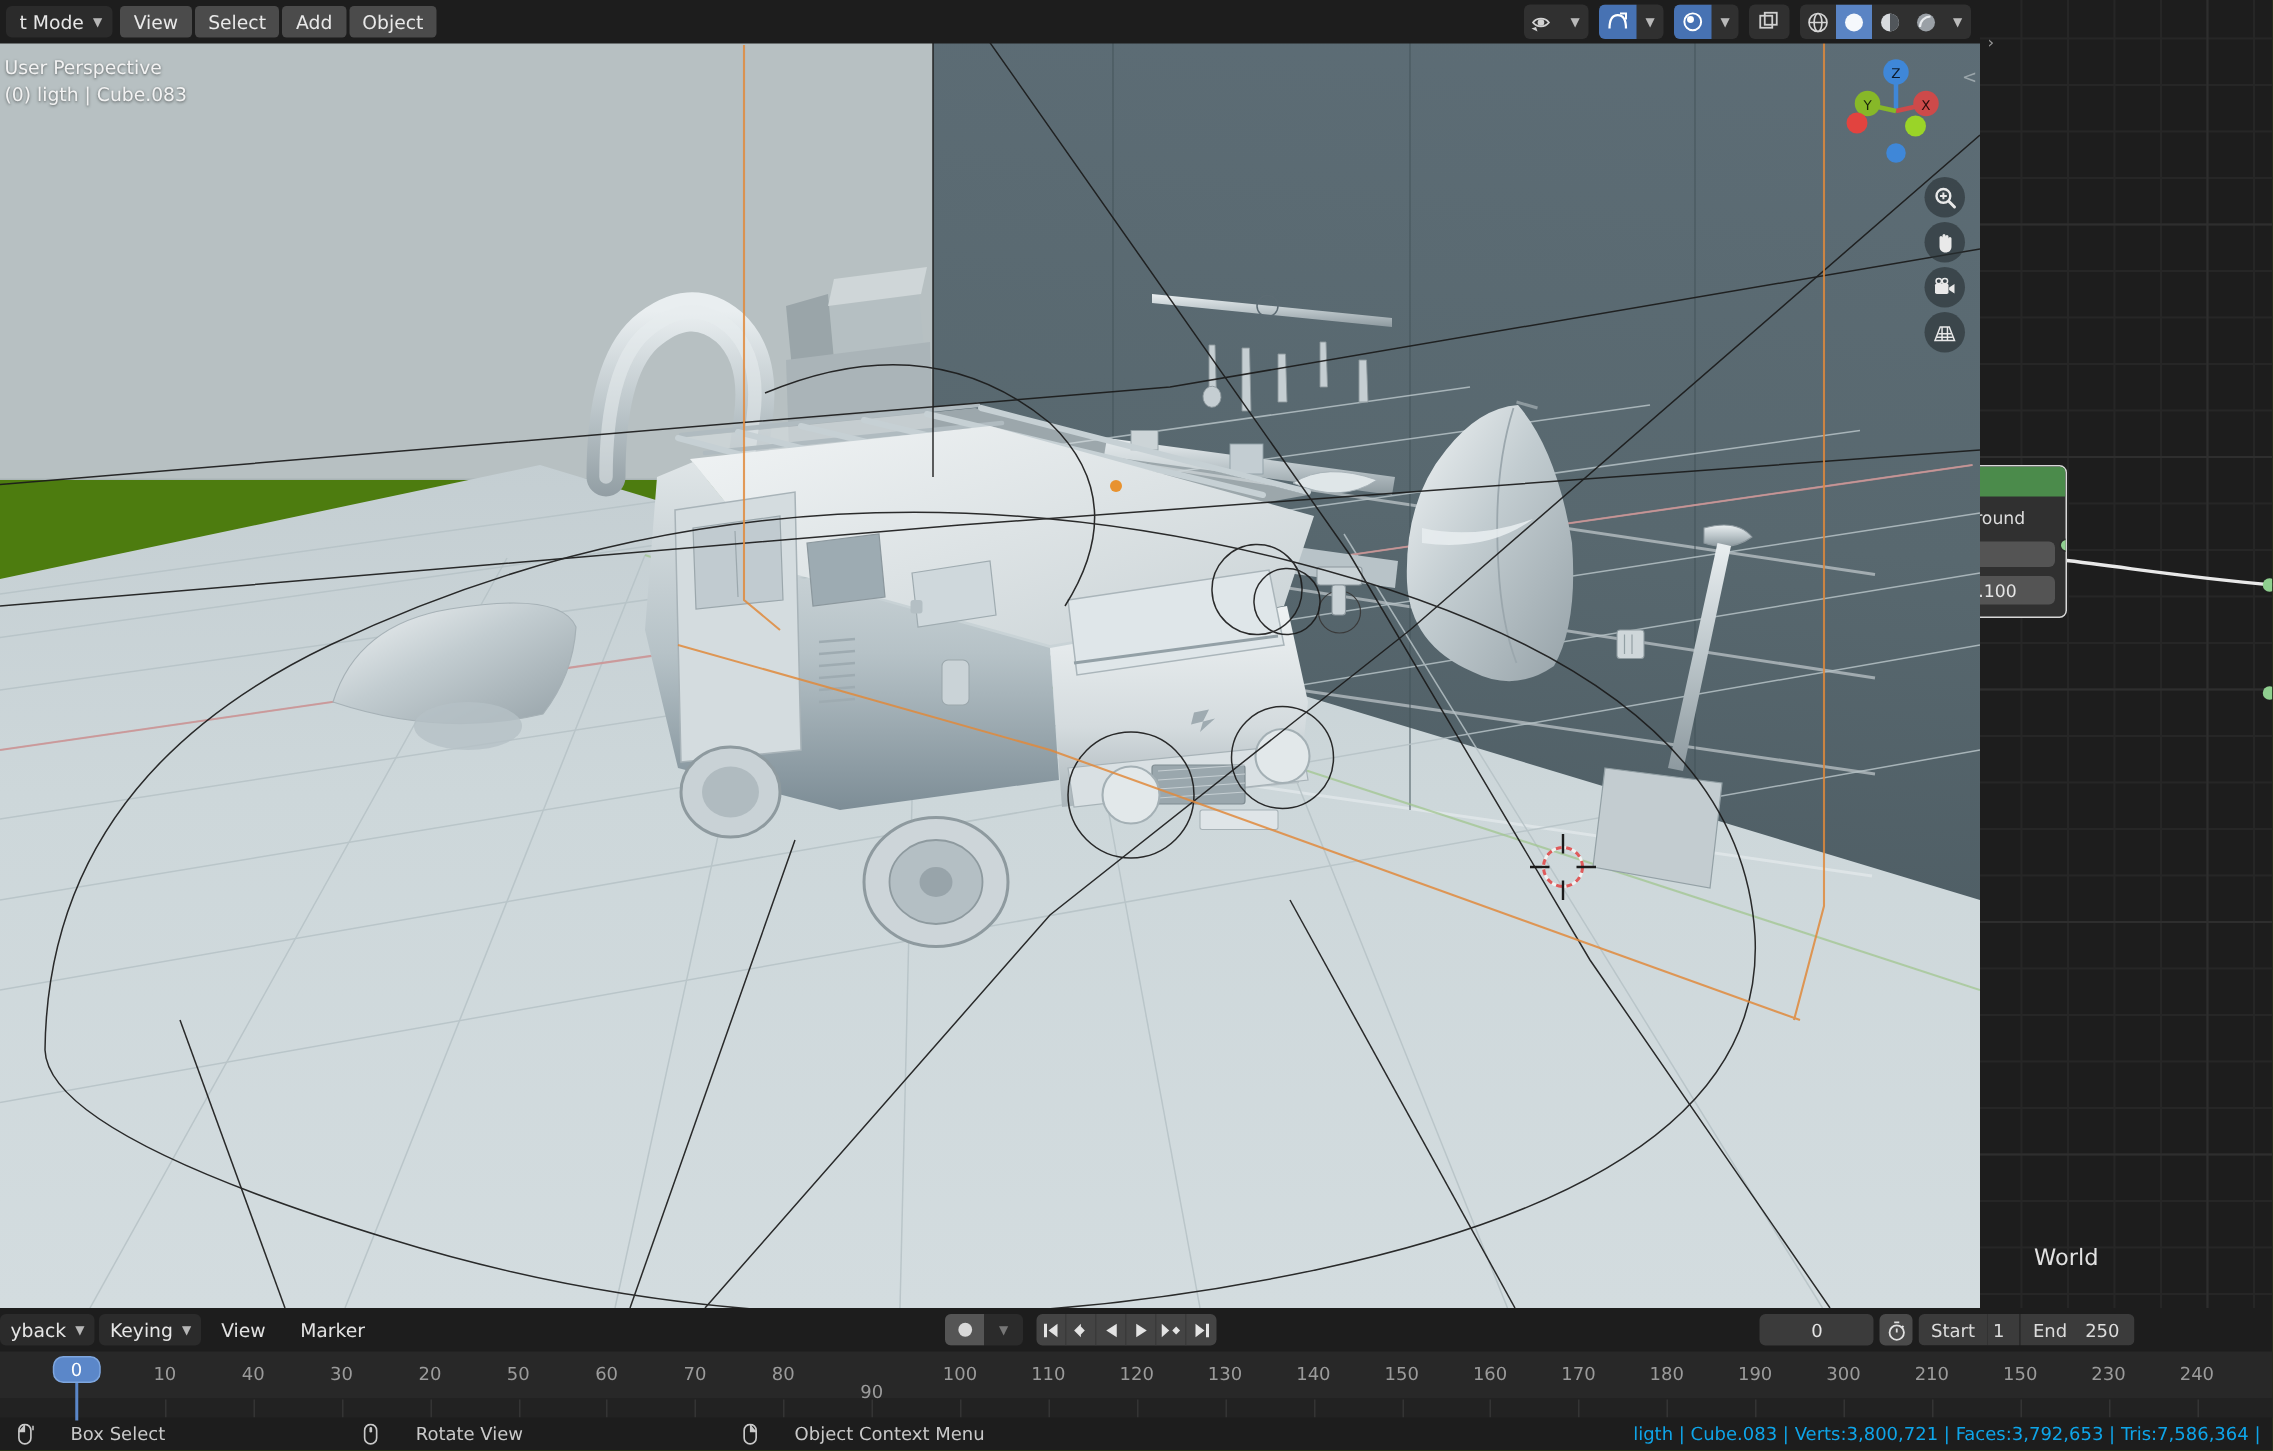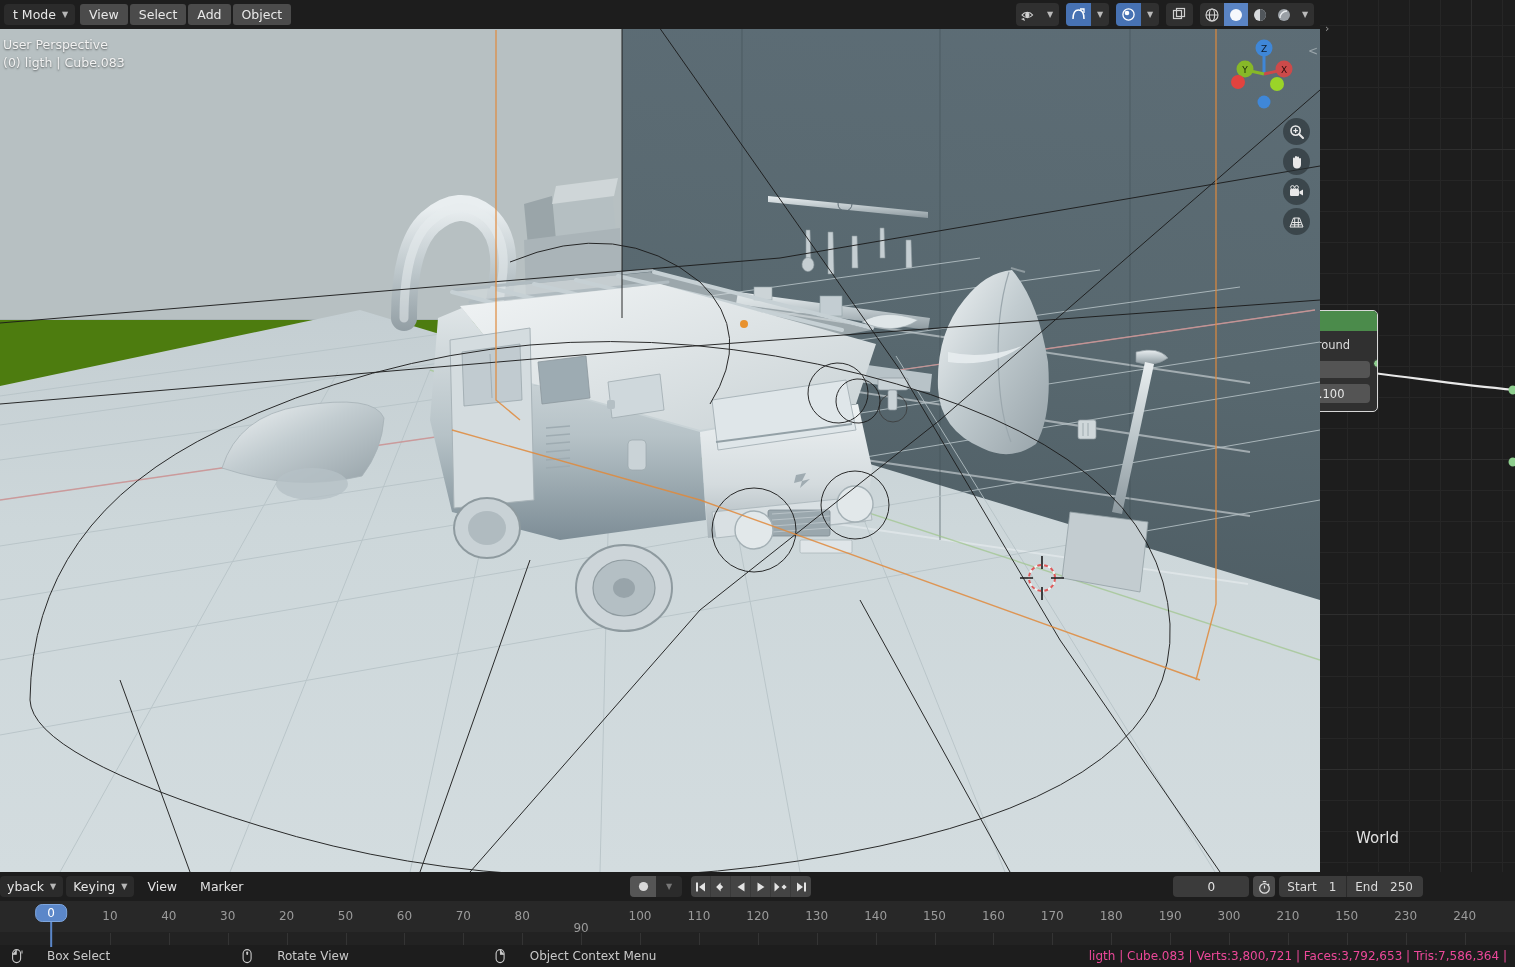--- a/index.html
+++ b/index.html
@@ -187,21 +187,21 @@
   }
   .playhead .stem{width:2px;height:25px;background:#5b87c9;margin:0 auto;}
 
   
   #statusbar{
     position:absolute;left:0;top:945px;width:1515px;height:22px;
     background:#1d1d1d;display:flex;align-items:center;
     color:#c9c9c9;font-size:12px;
   }
   .sb-item{display:flex;align-items:center;gap:24px;}
-  .sb-stats{position:absolute;right:8px;color:#ec4899;font-size:12px;white-space:nowrap;}
+  .sb-stats{position:absolute;right:8px;color:#0ea5e9;font-size:12px;white-space:nowrap;}
   svg{display:block;}
 </style>
 </head>
 <body>
 
 <div id="app">
 
   <div id="viewport">
 
     <div class="scene-bg">

